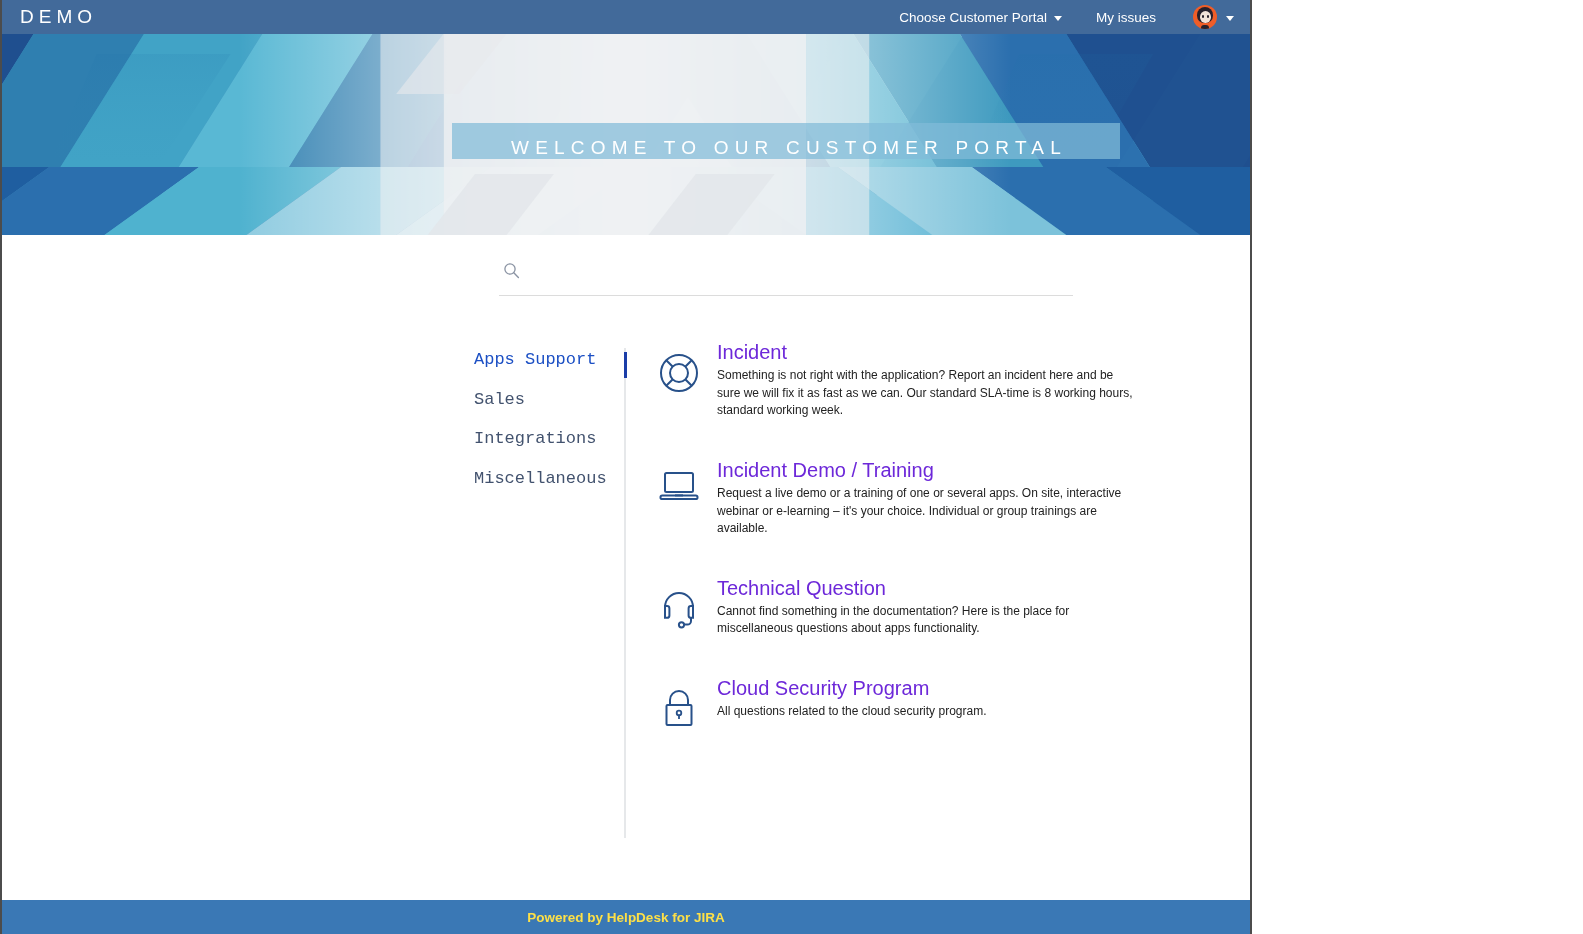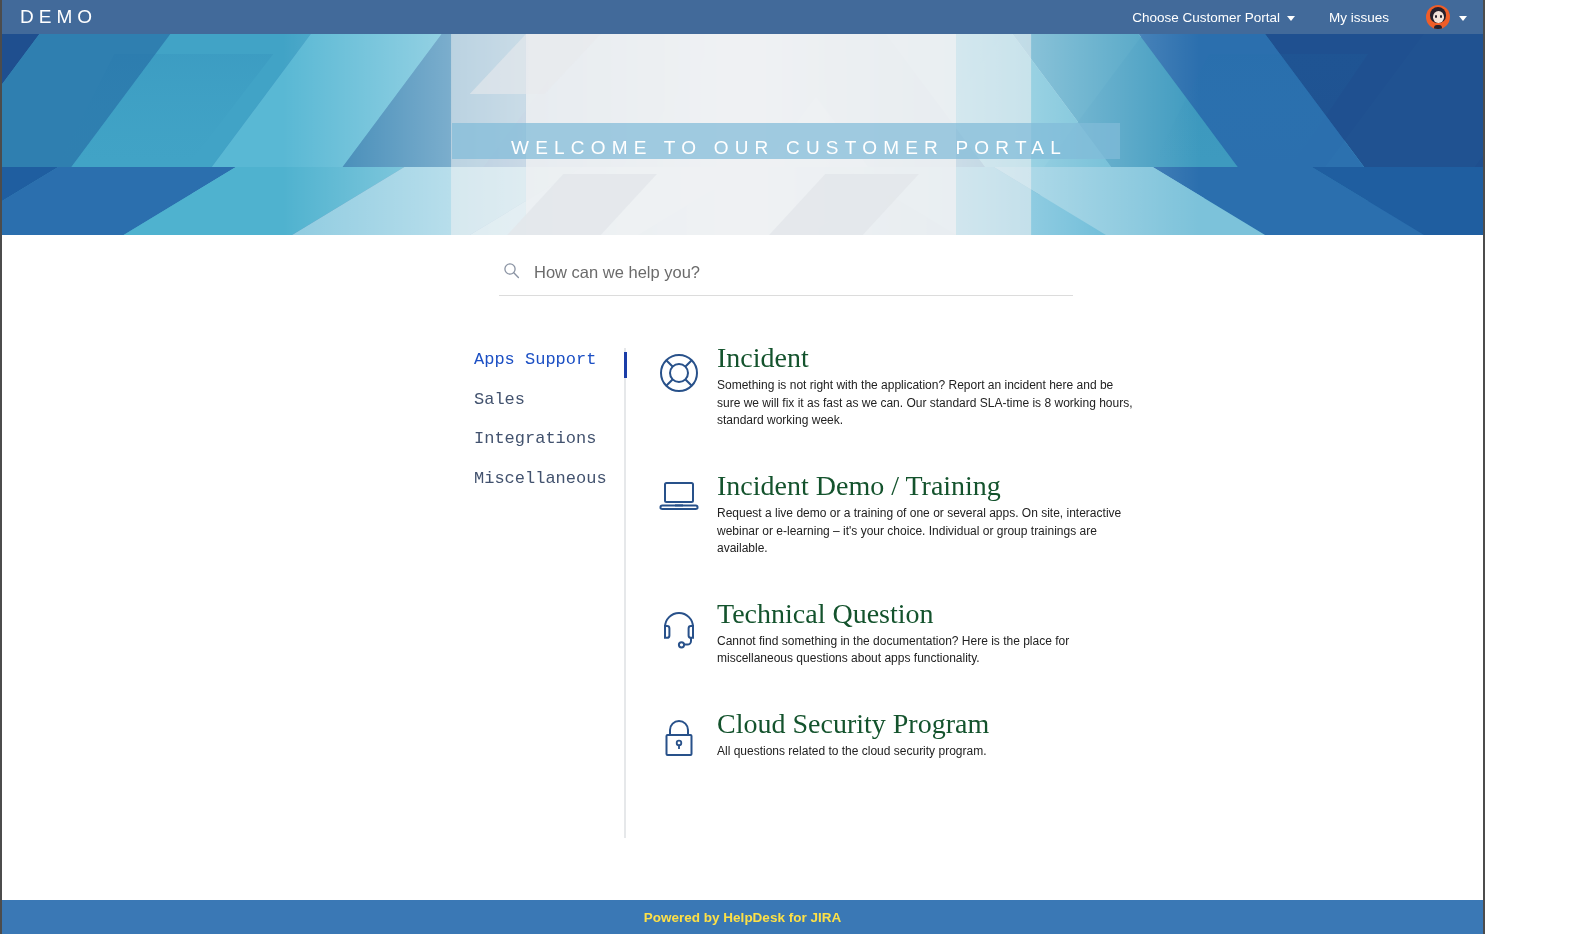--- a/index.html
+++ b/index.html
@@ -10,21 +10,21 @@
     width: 1583px;
     height: 934px;
     overflow: hidden;
     background: #ffffff;
     font-family: "Liberation Sans", sans-serif;
     -webkit-font-smoothing: antialiased;
   }
 
   #page {
     position: relative;
-    width: 1485px;
+    width: 1252px;
     height: 934px;
     box-sizing: border-box;
     border-left: 2px solid #4c4c4c;
     border-right: 2px solid #4c4c4c;
     background: #ffffff;
     overflow: hidden;
   }
 
   
   .topbar {
@@ -227,27 +227,26 @@
   }
   .req-icon {
     flex: none;
     width: 44px;
     padding-top: 12px;
     display: flex;
     justify-content: center;
   }
   .req-body { flex: 1; }
   .req-title {
-    color: #14532d;
-    font-size: 28px;
+    color: #6d28d9;
+    font-size: 20px;
     line-height: 1.25;
     margin: 0 0 2px 0;
     cursor: pointer;
     font-weight: 400;
-    font-family: Liberation Serif, serif;
   }
   .req-desc {
     color: #222222;
     font-size: 12px;
     line-height: 1.47;
     margin: 0;
     max-width: 418px;
   }
 
   
@@ -373,21 +372,20 @@
   </div>
 
   <div class="search-row">
     <div class="search-box">
       <span class="search-icon">
         <svg width="17" height="17" viewBox="0 0 17 17">
           <circle cx="7" cy="7" r="5.1" fill="none" stroke="#8a93a3" stroke-width="1.3"></circle>
           <line x1="10.8" y1="10.8" x2="15.4" y2="15.4" stroke="#8a93a3" stroke-width="1.4" stroke-linecap="round"></line>
         </svg>
       </span>
-      <input class="search-input" type="text" placeholder="How can we help you?" style="">
     </div>
   </div>
 
   <div class="main">
 
     <div class="categories">
       <div class="cat-item active">Apps Support</div>
       <div class="cat-item">Sales</div>
       <div class="cat-item">Integrations</div>
       <div class="cat-item">Miscellaneous</div>

